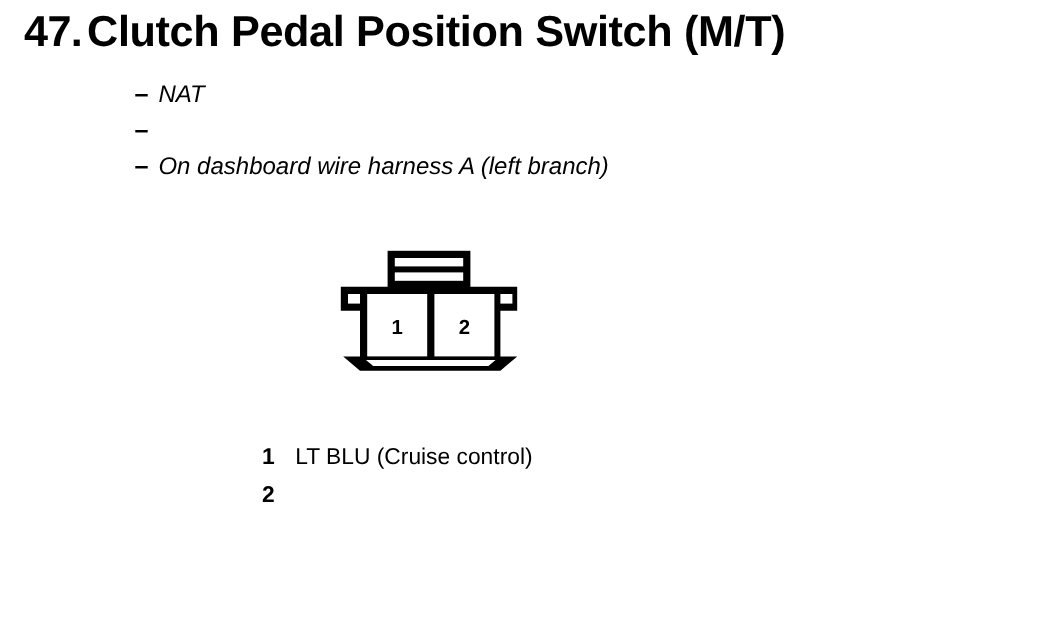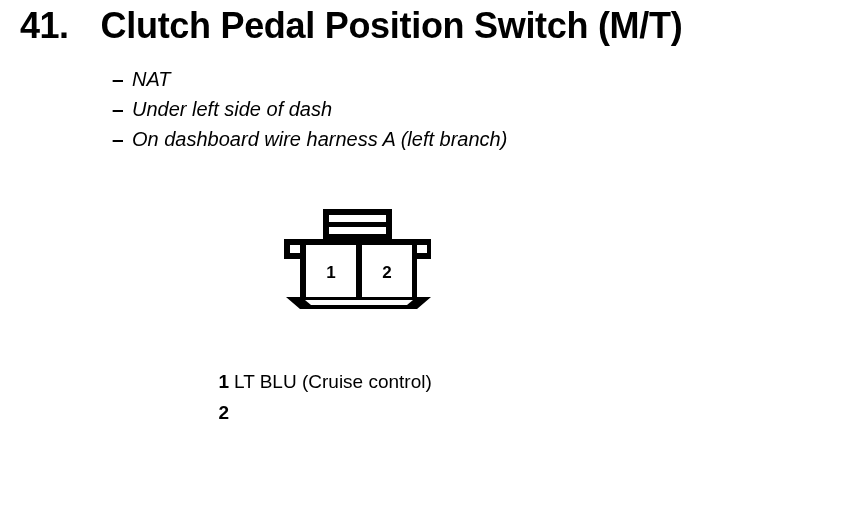--- a/index.html
+++ b/index.html
@@ -36,21 +36,21 @@
   .heading-number {
     font-size: 36px;
     font-weight: bold;
     letter-spacing: -0.5px;
     line-height: 1;
   }
   .heading-title {
     font-size: 36px;
     font-weight: bold;
     line-height: 1;
-    margin-left: 32px;
+    margin-left: 4px;
     letter-spacing: -0.3px;
   }
 
   
   .bullets {
     position: absolute;
     left: 112px;
     top: 64px;
   }
   .bullet-row {
@@ -103,41 +103,40 @@
     white-space: nowrap;
   }
   .legend-pin {
     font-weight: bold;
     width: 24px;
     flex: none;
     text-align: right;
   }
   .legend-desc {
     font-weight: normal;
-    margin-left: 5px;
+    margin-left: 17px;
   }
 </style>
 </head>
 <body>
 
 <div class="page">
 
   <div class="heading">
-    <span class="heading-number">41.</span>
+    <span class="heading-number">47.</span>
     <span class="heading-title">Clutch Pedal Position Switch (M/T)</span>
   </div>
 
   <div class="bullets">
     <div class="bullet-row">
       <span class="bullet-dash">–</span>
       <span class="bullet-text">NAT</span>
     </div>
     <div class="bullet-row">
       <span class="bullet-dash">–</span>
-      <span class="bullet-text">Under left side of dash</span>
     </div>
     <div class="bullet-row">
       <span class="bullet-dash">–</span>
       <span class="bullet-text">On dashboard wire harness A (left branch)</span>
     </div>
   </div>
 
   <div class="connector-wrap">
     <svg class="connector-svg" width="172" height="112" viewBox="0 0 172 112" xmlns="http://www.w3.org/2000/svg">
 

